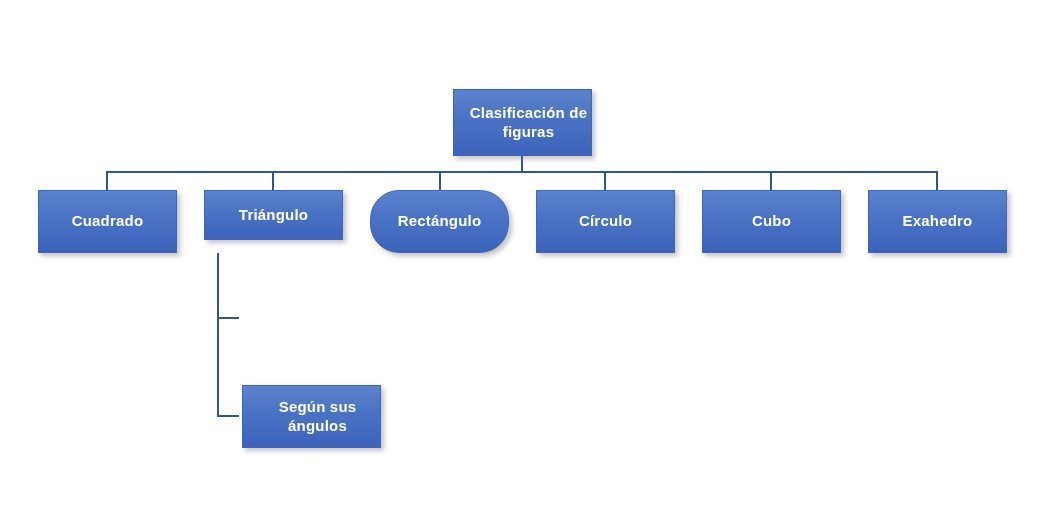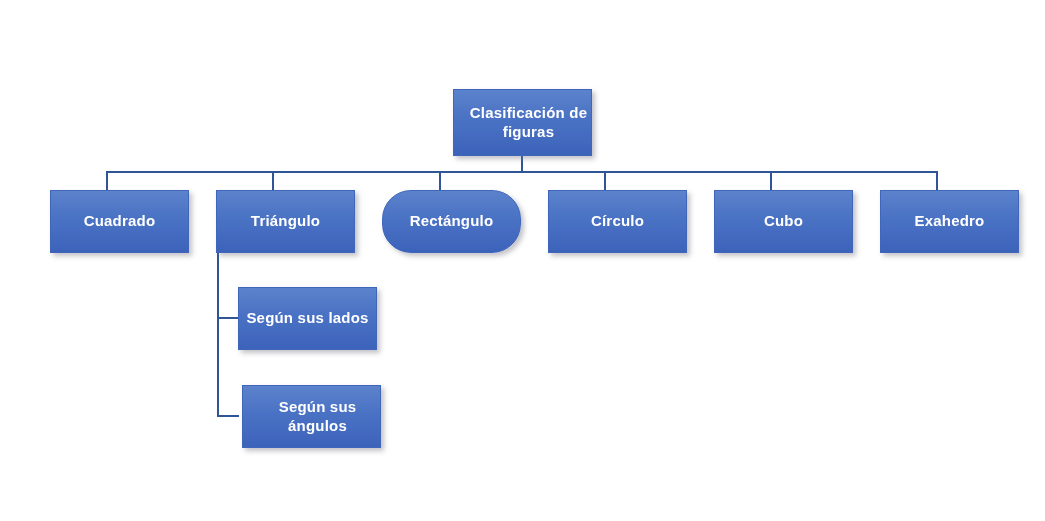--- a/index.html
+++ b/index.html
@@ -39,21 +39,21 @@
     font-weight: bold;
     letter-spacing: 0.2px;
     background: linear-gradient(180deg, #5b82cb 0%, #4a72c4 45%, #3c63ba 100%);
     border: 1px solid #3f66bb;
     box-shadow: 3px 3px 5px rgba(120,120,130,0.45);
     line-height: 1.25;
   }
   .node span { display: block; width: 100%; padding: 0 6px; }
 
   .node.root   { font-size: 15px; }
-  .node.level1 { font-size: 15px; margin-left: 12px; }
+  .node.level1 { font-size: 15px; }
   .node.level2 { font-size: 15px; }
 </style>
 </head>
 <body>
 
 <div id="canvas">
 
   <div class="line v" style="left:521px; top:156px; height:17px;"></div>
 
   <div class="line h" style="left:107px; top:171px; width:831px;"></div>
@@ -73,43 +73,40 @@
     <span>
         <span>Clasificación de</span>
         <span>figuras</span>
       </span>
   </div>
 
   <div class="node level1" style="left:38px; top:190px; width:139px; height:63px;">
     <span>Cuadrado</span>
   </div>
 
-  <div class="node level1" style="left:204px; top:190px; width:139px; height:63px;">
+  <div class="node level1" style="left:204px; top:190px; width:139px; height:50px;">
     <span>Triángulo</span>
   </div>
 
   <div class="node level1" style="left:370px; top:190px; width:139px; height:63px;border-radius:29px;">
     <span>Rectángulo</span>
   </div>
 
   <div class="node level1" style="left:536px; top:190px; width:139px; height:63px;">
     <span>Círculo</span>
   </div>
 
   <div class="node level1" style="left:702px; top:190px; width:139px; height:63px;">
     <span>Cubo</span>
   </div>
 
   <div class="node level1" style="left:868px; top:190px; width:139px; height:63px;">
     <span>Exahedro</span>
   </div>
 
-  <div class="node level2" style="left:238px; top:287px; width:139px; height:63px;">
-    <span>Según sus lados</span>
-  </div>
 
   <div class="node level2" style="left:242px; top:385px; width:139px; height:63px;">
     <span>
         <span>Según sus</span>
         <span>ángulos</span>
       </span>
   </div>
 
 </div>
 

